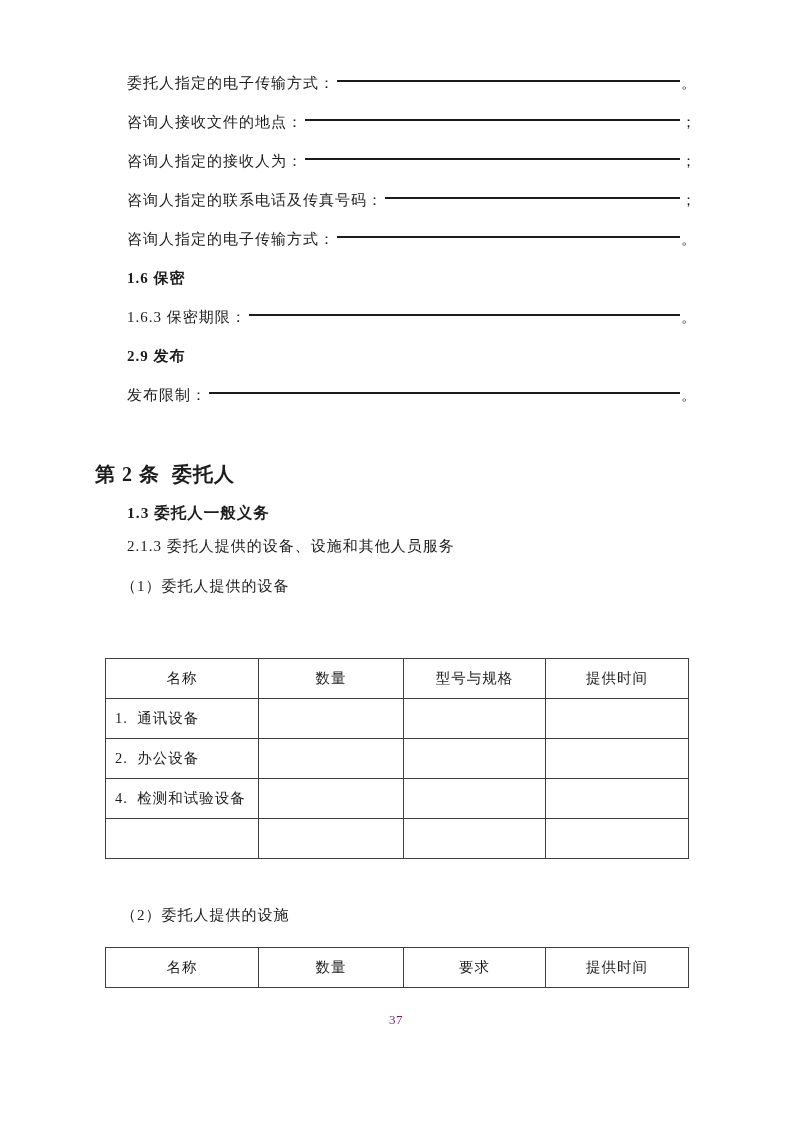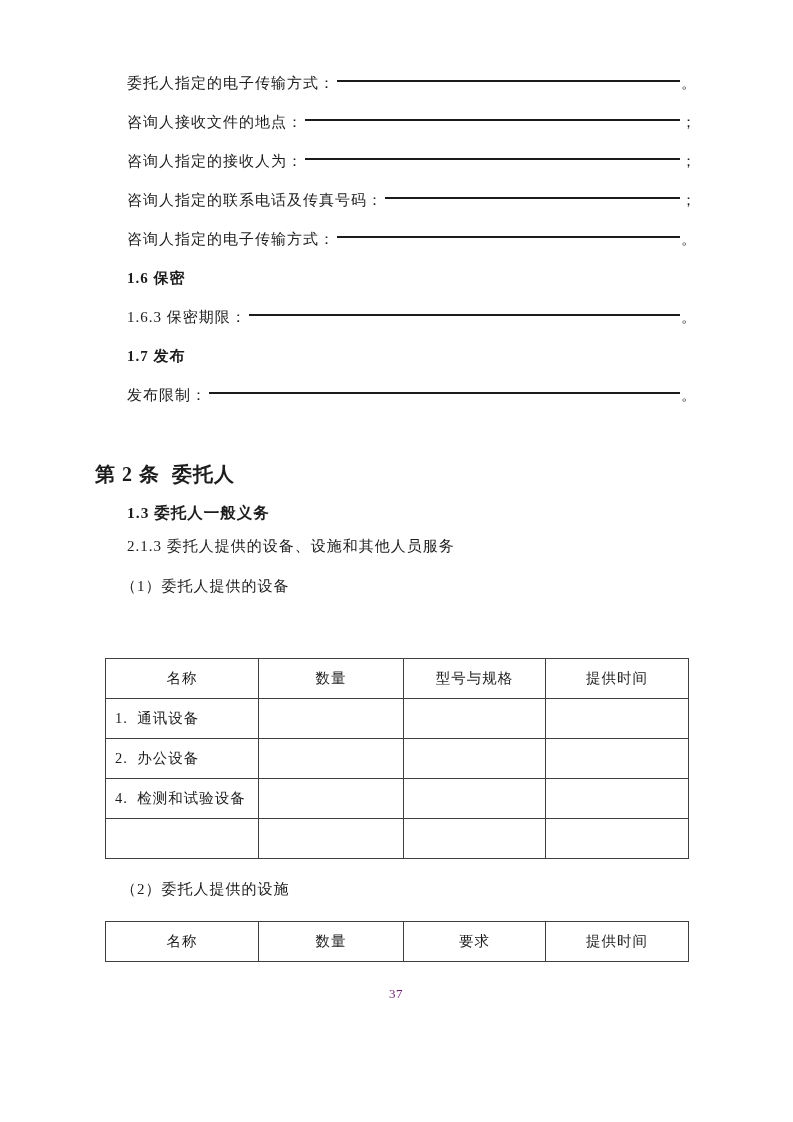--- a/index.html
+++ b/index.html
@@ -54,21 +54,21 @@
   }
   .para {
     margin-top: 12px;
     height: 22px;
     font-size: 15px;
     letter-spacing: 1px;
     padding-left: 32px;
     white-space: pre-wrap;
   }
   .para.item { margin-top: 18px; height: 23px; padding-left: 26px; }
-  .para.item2 { margin-top: 21px; height: 20px; padding-left: 26px; }
+  .para.item2 { margin-top: 47px; height: 20px; padding-left: 26px; }
   table {
     border-collapse: collapse;
     table-layout: fixed;
     width: 583px;
     margin-left: 10px;
     font-size: 14.5px;
     letter-spacing: 1px;
   }
   .tbl1 { margin-top: 58px; }
   .tbl2 { margin-top: 21px; }
@@ -130,21 +130,21 @@
     <span>1.6 保密</span>
   </div>
 
   <div class="row fill indent">
     <span class="lbl">1.6.3 保密期限：</span>
     <span class="blank"></span>
     <span class="tail">。</span>
   </div>
 
   <div class="row bold-head indent">
-    <span>1.7 发布</span>
+    <span>2.9 发布</span>
   </div>
 
   <div class="row fill indent">
     <span class="lbl">发布限制：</span>
     <span class="blank"></span>
     <span class="tail">。</span>
   </div>
 
   <div class="article-head">第 2 条  委托人</div>
 

